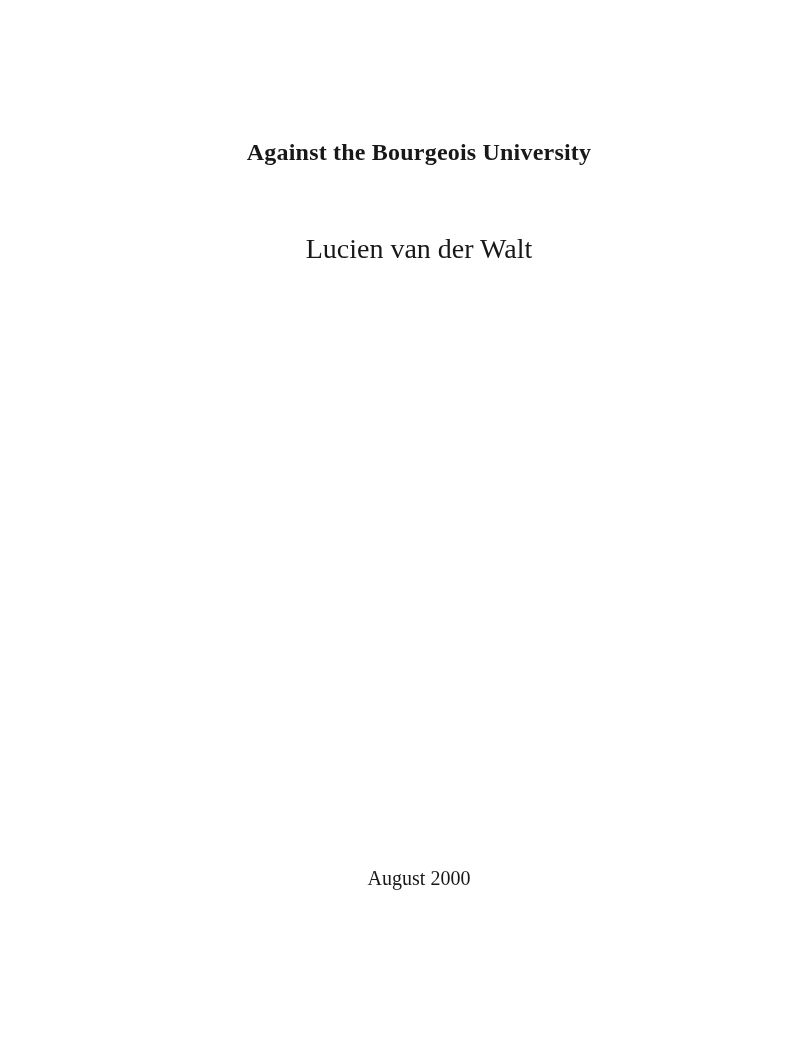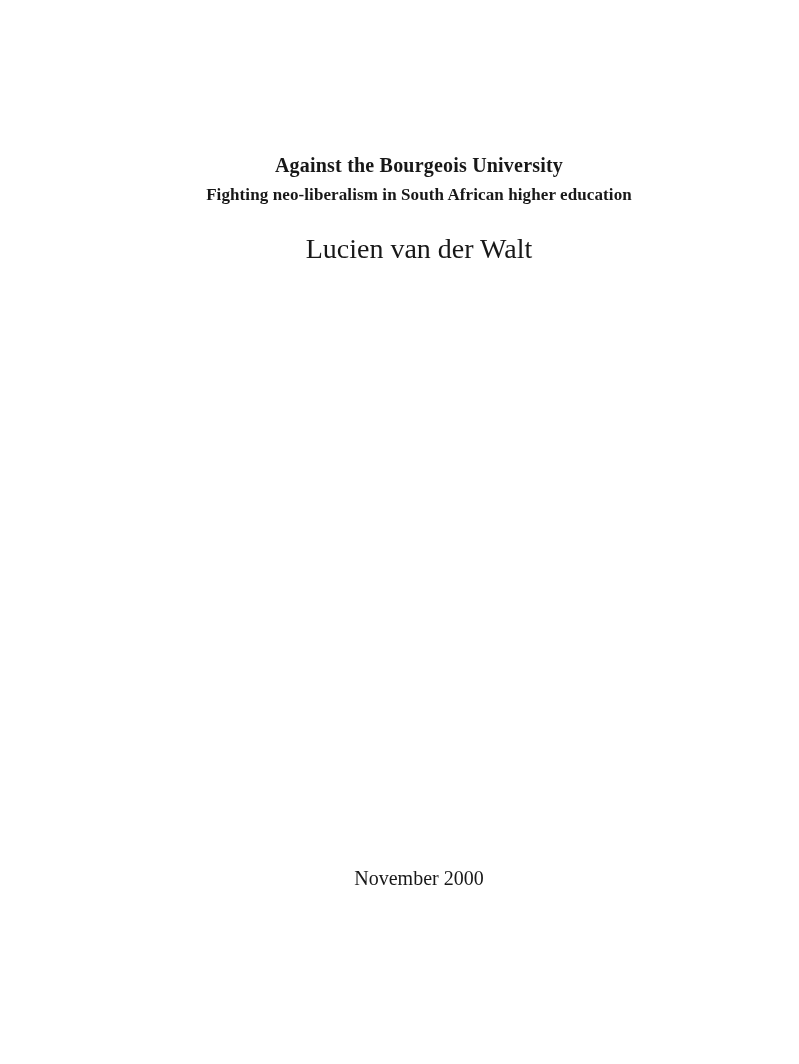--- a/index.html
+++ b/index.html
@@ -29,24 +29,23 @@
     position: absolute;
     left: 0;
     width: 100%;
     margin: 0;
     text-align: center;
     line-height: 1;
     color: var(--text, #181818);
   }
   .title {
     top: 140px;
-    font-size: 20px;
+    font-size: 24px;
     font-weight: bold;
     letter-spacing: 0.2px;
-    margin-top: 15px;
   }
   .subtitle {
     top: 186px;
     font-size: 17px;
     font-weight: bold;
     letter-spacing: 0.1px;
   }
   .author {
     top: 235px;
     font-size: 28px;
@@ -57,17 +56,16 @@
     font-size: 20px;
     font-weight: normal;
   }
 </style>
 </head>
 <body>
 
 <div class="page">
   <div class="content">
     <h1 class="line title">Against the Bourgeois University</h1>
-    <h2 class="line subtitle">Fighting neo-liberalism in South African higher education</h2>
     <p class="line author">Lucien van der Walt</p>
-    <p class="line date">November 2000</p>
+    <p class="line date">August 2000</p>
   </div>
 </div>
 
 </body></html>

